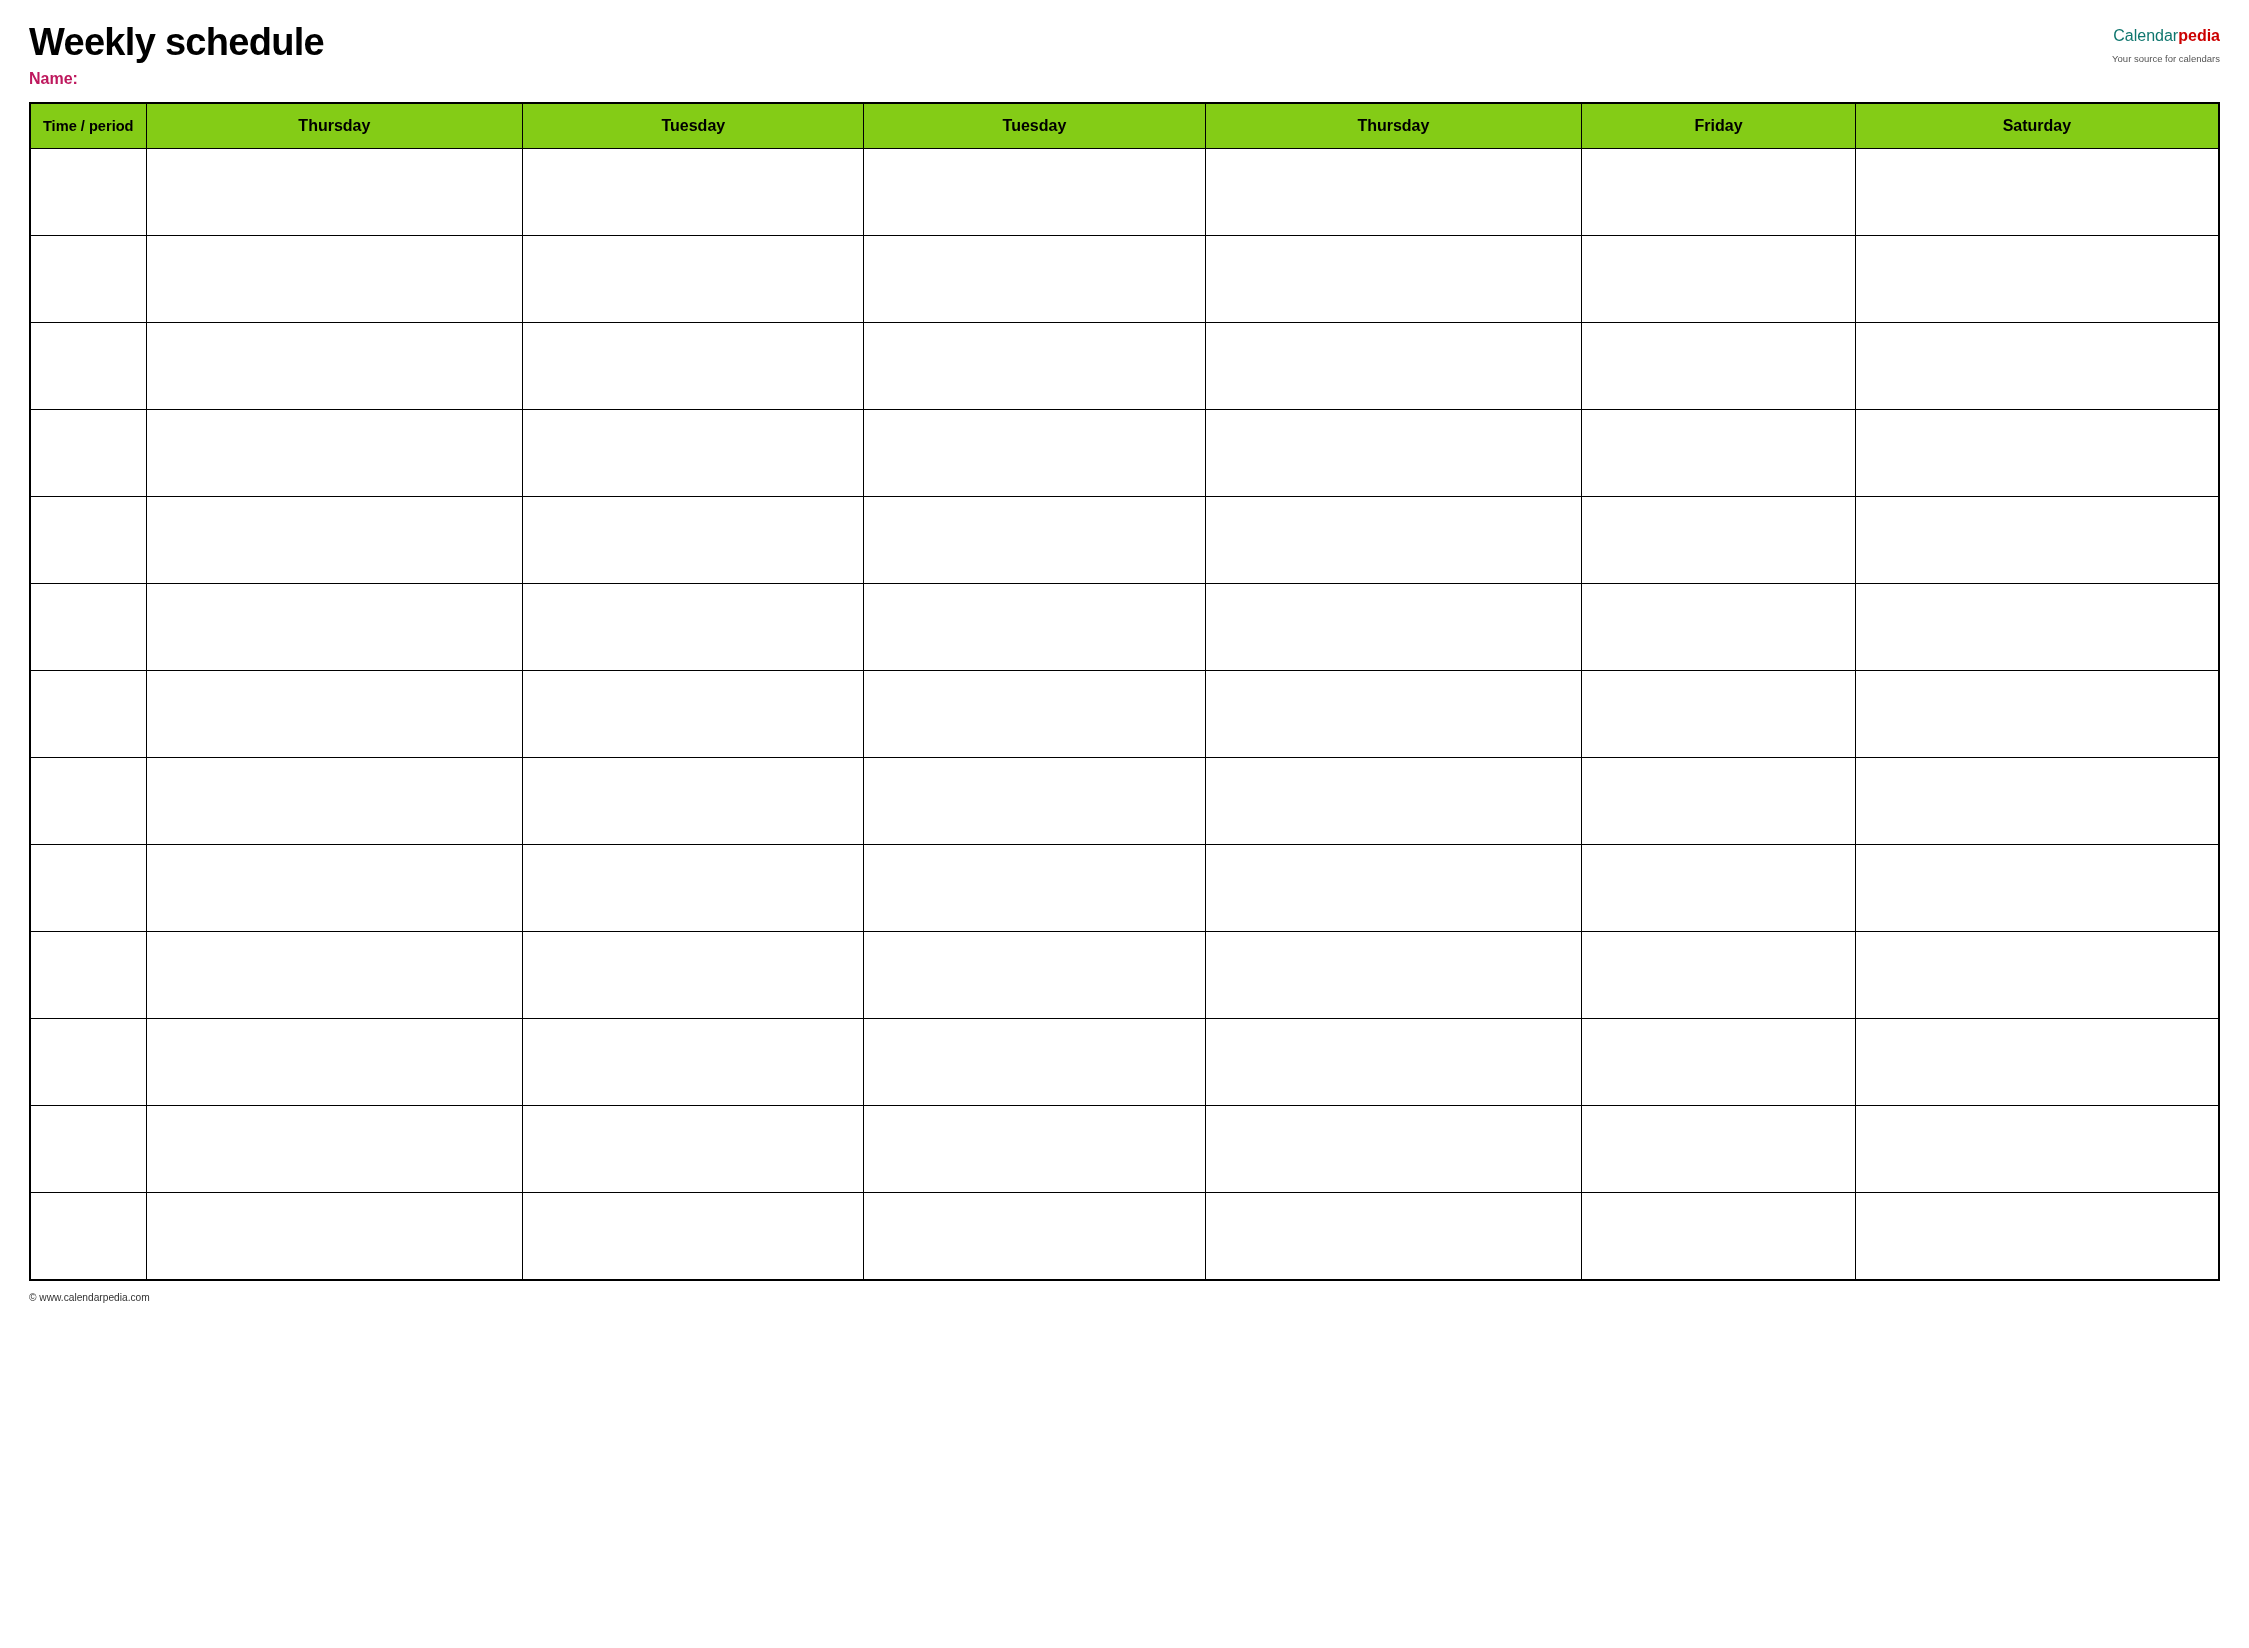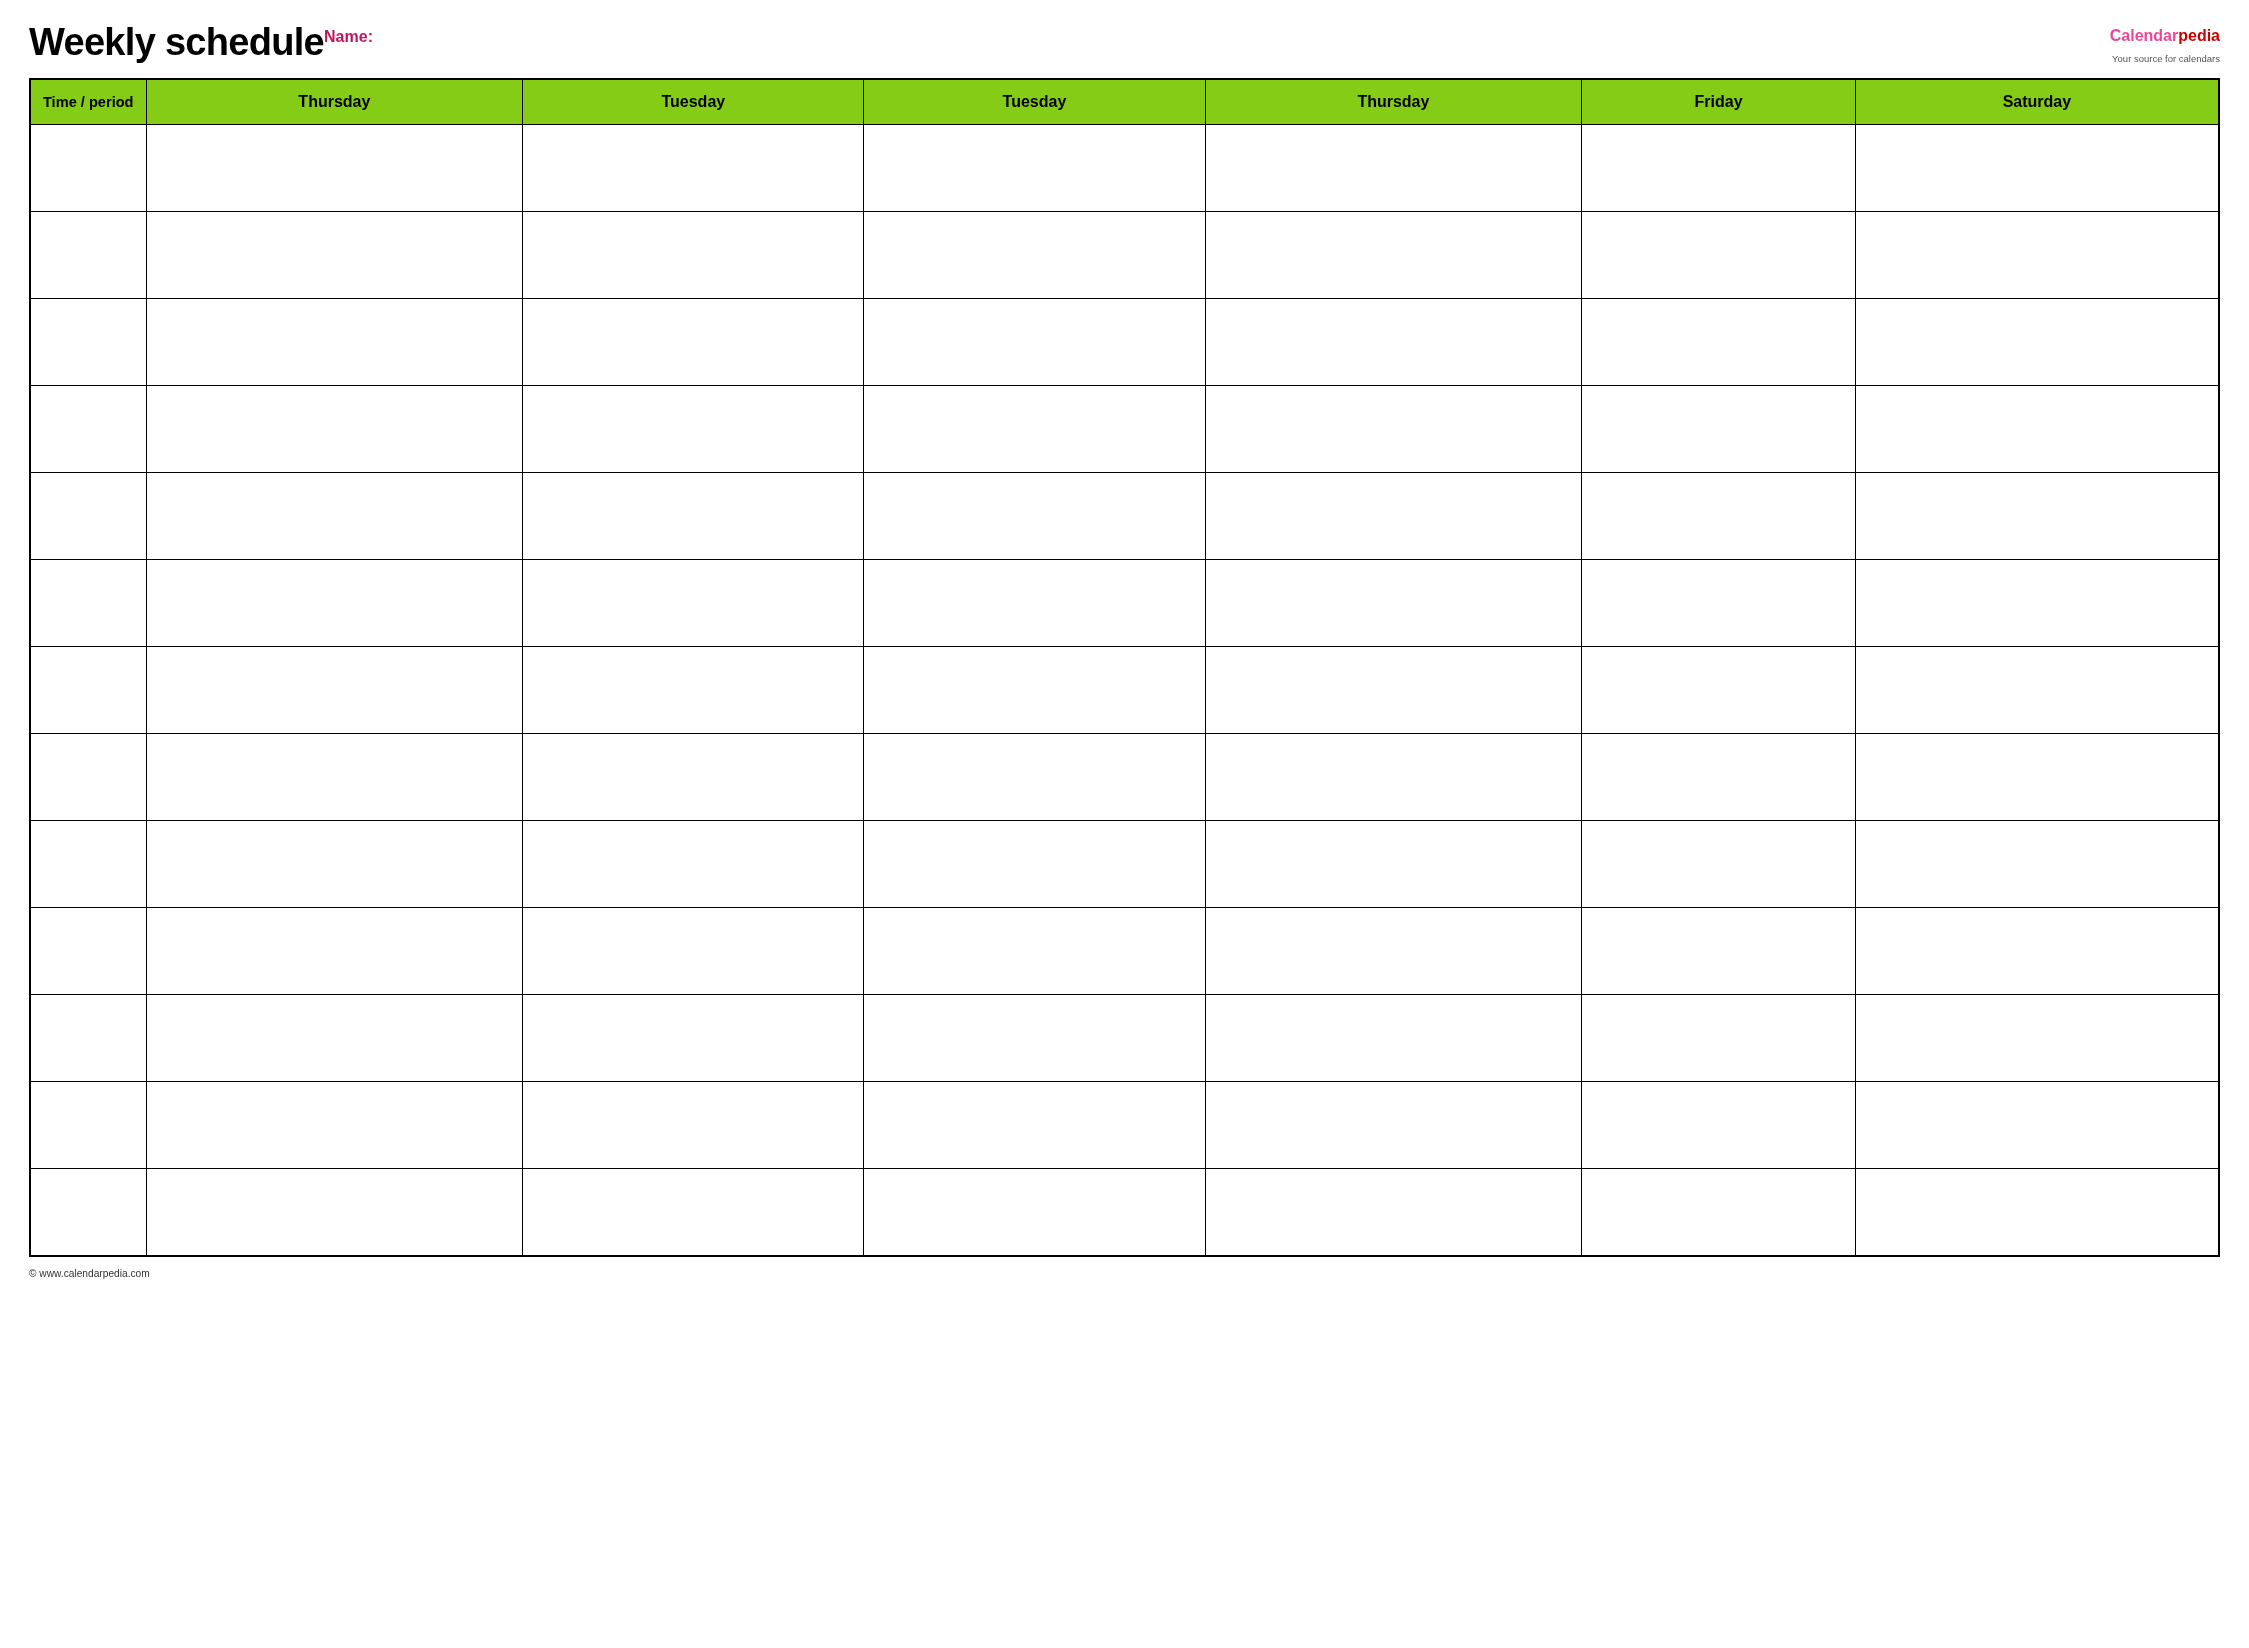--- a/index.html
+++ b/index.html
@@ -18,21 +18,21 @@
 
     .header-section {
       display: flex;
       justify-content: space-between;
       align-items: flex-start;
       margin-bottom: 7.3px;
     }
 
     .title-area {
       display: flex;
-      flex-direction: row;
+      flex-direction: column;
     }
 
     .page-title {
       font-size: 38px;
       font-weight: 900;
       color: #000000;
       line-height: 1.1;
       letter-spacing: -0.7px;
     }
 
@@ -51,22 +51,22 @@
     }
 
     .logo-text {
       font-size: 16px;
       font-weight: 400;
       color: #000000;
       line-height: 1.2;
     }
 
     .logo-text .logo-bold {
-      font-weight: 700;
-      color: #ec4899;
+      font-weight: 400;
+      color: #0f766e;
     }
 
     .logo-text .logo-red {
       font-weight: 900;
       color: #cc0000;
     }
 
     .logo-tagline {
       font-size: 9.5px;
       color: #555555;

